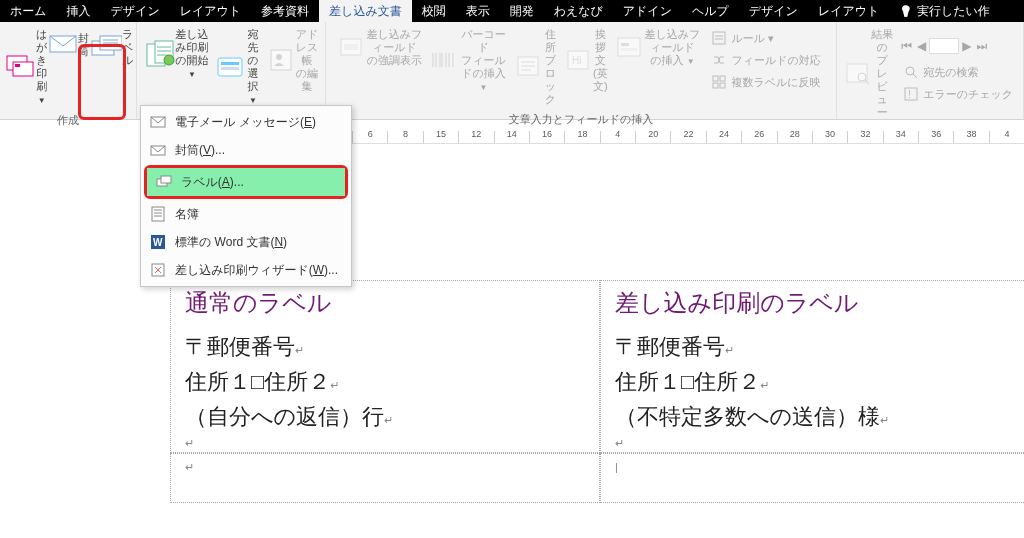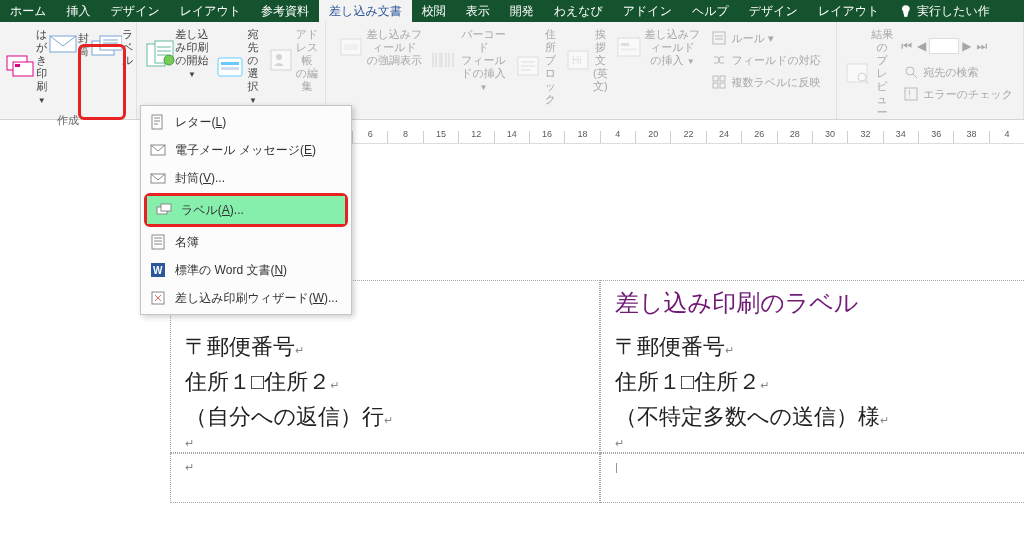--- a/index.html
+++ b/index.html
@@ -9,21 +9,21 @@
     background: #fff;
     width: 1024px;
     height: 538px;
     overflow: hidden;
   }
 
   
   .tabs {
     display: flex;
     align-items: stretch;
-    background: #14532d;
+    background: #000000;
     color: #fff;
     height: 22px;
     font-size: 12px;
   }
   .tab {
     padding: 3px 10px 2px;
     cursor: pointer;
     white-space: nowrap;
   }
   .tab.active {
@@ -412,20 +412,21 @@
                 <rect x="1" y="1" width="5" height="5" fill="none" stroke="#bbb"></rect>
                 <rect x="8" y="1" width="5" height="5" fill="none" stroke="#bbb"></rect>
                 <rect x="1" y="8" width="5" height="5" fill="none" stroke="#bbb"></rect>
                 <rect x="8" y="8" width="5" height="5" fill="none" stroke="#bbb"></rect>
               </svg>
             </span>
           <span>複数ラベルに反映</span>
         </div>
       </div>
     </div>
+    <div class="group-label">文章入力とフィールドの挿入</div>
   </div>
 
   <div class="group">
     <div class="group-body">
       <div class="big-btn dim" style="width:54px">
         <div class="ico">
             <svg width="28" height="24">
               <rect x="4" y="3" width="20" height="18" fill="#fff" stroke="#ccc"></rect>
               <circle cx="19" cy="16" r="4" fill="none" stroke="#bbb"></circle>
               <line x1="22" y1="19" x2="26" y2="23" stroke="#bbb"></line>
@@ -484,29 +485,20 @@
   <div class="rmark"><span>32</span></div>
   <div class="rmark"><span>34</span></div>
   <div class="rmark"><span>36</span></div>
   <div class="rmark"><span>38</span></div>
   <div class="rmark"><span>4</span></div>
 </div>
 
 <div class="dropdown">
   <div class="dd-item">
     <span class="dico">
-        <svg width="16" height="16">
-          <rect x="2" y="1" width="10" height="14" fill="#fff" stroke="#888"></rect>
-          <path d="M4 4h6M4 7h6M4 10h4" stroke="#888"></path>
-        </svg>
-      </span>
-    <span><span></span>レター(<u>L</u>)</span>
-  </div>
-  <div class="dd-item">
-    <span class="dico">
         <svg width="16" height="14">
           <rect x="1" y="2" width="14" height="10" fill="#fff" stroke="#888"></rect>
           <path d="M1 2 L8 8 L15 2" fill="none" stroke="#888"></path>
         </svg>
       </span>
     <span>電子メール メッセージ(<u>E</u>)</span>
   </div>
   <div class="dd-item">
     <span class="dico">
         <svg width="16" height="14">

